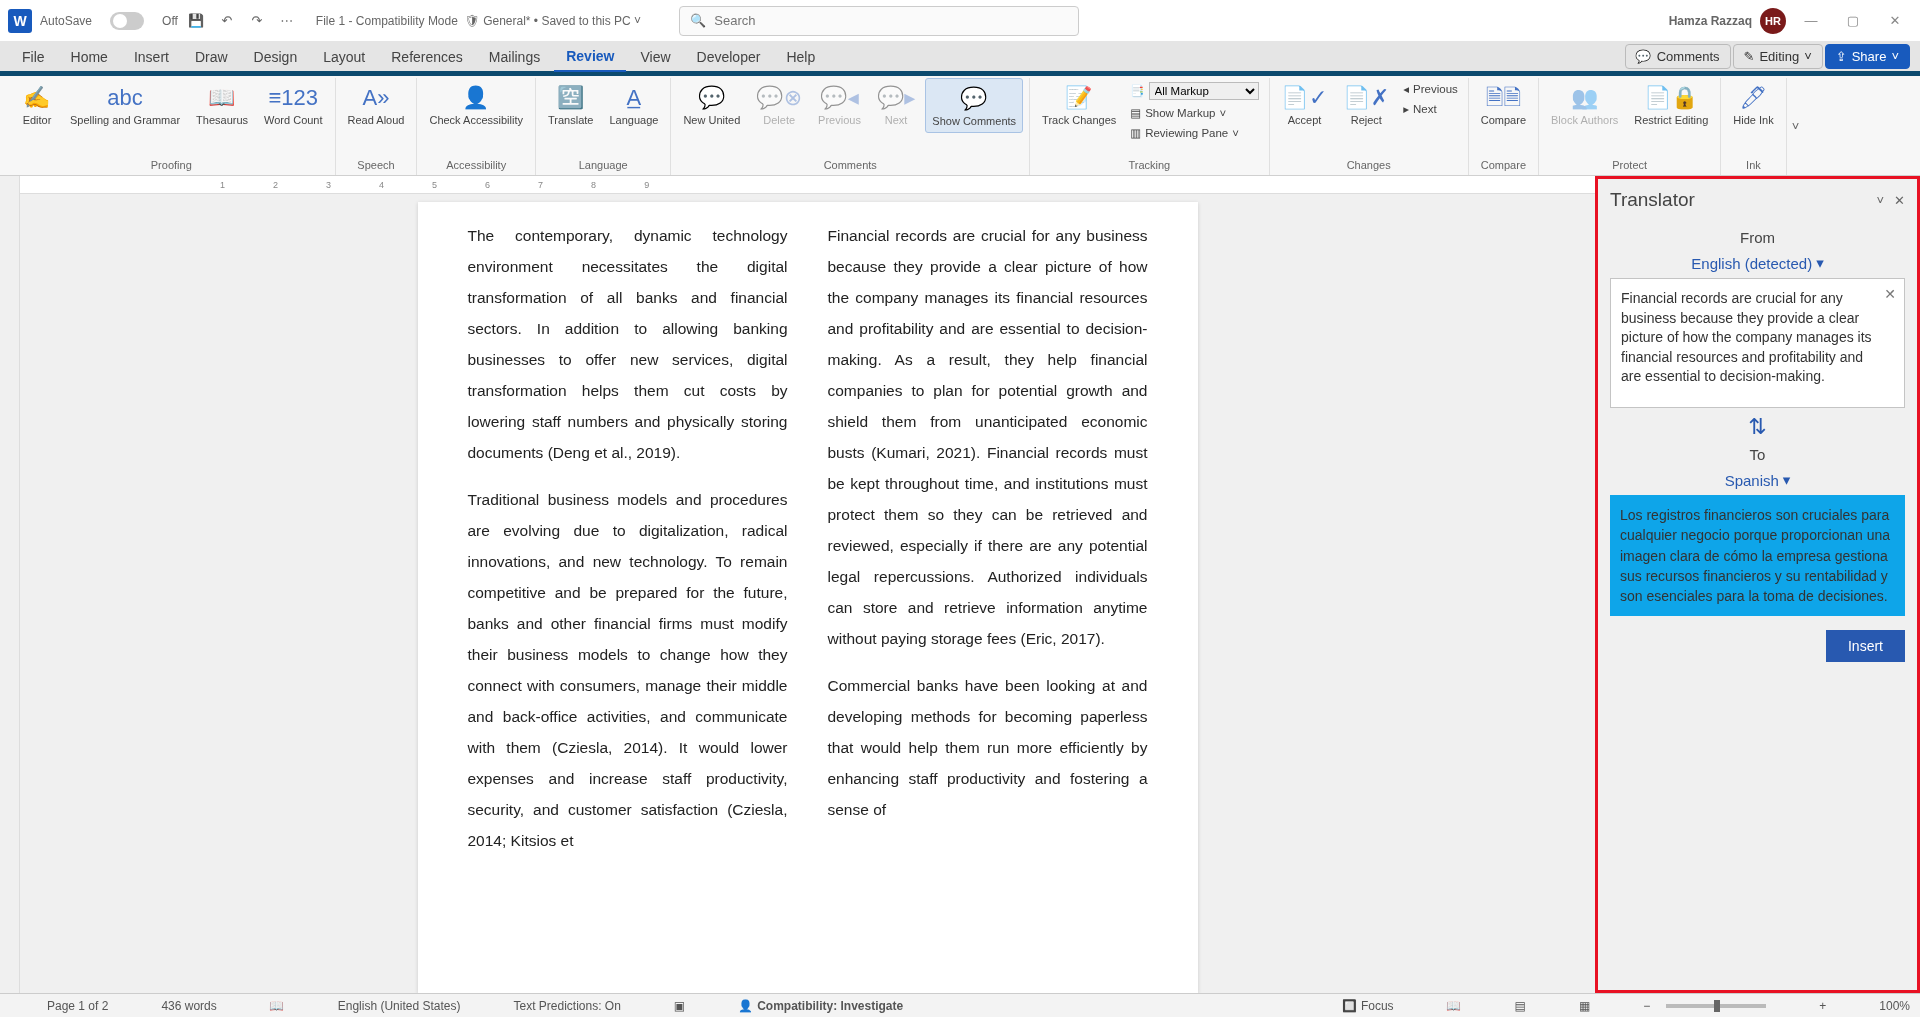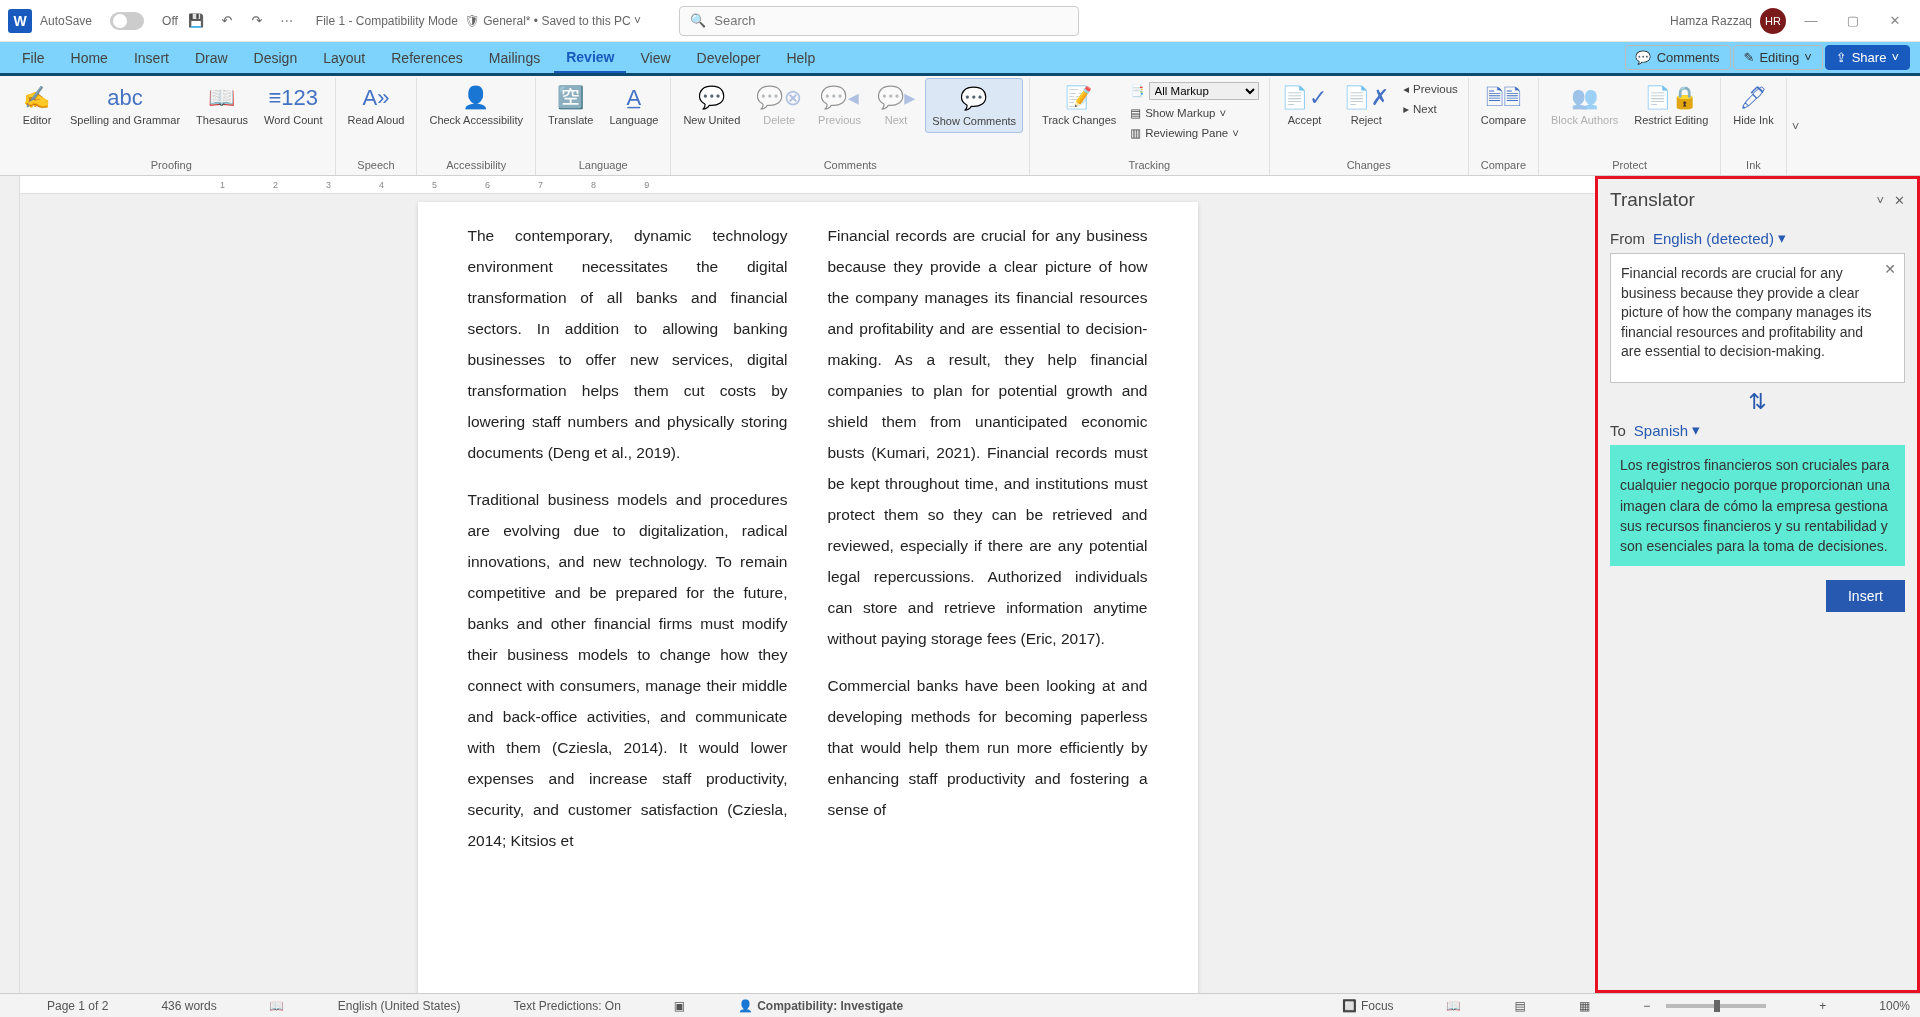--- a/index.html
+++ b/index.html
@@ -8,25 +8,25 @@
 .titlebar { display: flex; align-items: center; height: 42px; padding: 0 8px; background: #fff; border-bottom: 1px solid #e5e5e5; gap: 8px; }
 .word-icon { width: 24px; height: 24px; background: #185abd; color: #fff; display: flex; align-items: center; justify-content: center; font-weight: bold; border-radius: 3px; font-size: 14px; }
 .autosave { display: flex; align-items: center; gap: 18px; font-size: 12px; color: #666; }
 .autosave-toggle { width: 34px; height: 18px; background: #ccc; border-radius: 9px; position: relative; }
 .autosave-toggle::after { content: ""; width: 14px; height: 14px; background: #fff; border-radius: 50%; position: absolute; top: 2px; left: 3px; }
 .qat-btn { width: 22px; height: 22px; display: flex; align-items: center; justify-content: center; color: #666; cursor: pointer; }
 .doc-title { font-size: 12px; color: #666; margin-left: 10px; }
 .searchbox { flex: 0 0 400px; margin-left: 30px; display: flex; align-items: center; height: 30px; border: 1px solid #ccc; border-radius: 4px; padding: 0 10px; background: #fafafa; }
 .searchbox input { border: none; outline: none; background: transparent; margin-left: 8px; font-size: 13px; flex: 1; }
 .title-spacer { flex: 1; }
-.user-area { display: flex; align-items: center; gap: 8px; font-size: 12px; color: #666; }
+.user-area { display: flex; align-items: center; gap: 8px; font-size: 12px; color: #666; font-weight: bold; }
 .avatar { width: 26px; height: 26px; background: #7a1a1a; color: #fff; border-radius: 50%; display: flex; align-items: center; justify-content: center; font-size: 11px; }
 .win-btn { width: 34px; height: 28px; display: flex; align-items: center; justify-content: center; color: #888; }
 
-.tabs { display: flex; align-items: center; height: 34px; padding: 0 10px; background: #7dd3fc; border-bottom: 3px solid #0c4a6e; gap: 2px; }
+.tabs { display: flex; align-items: center; height: 34px; padding: 0 10px; background: #e5e5e5; border-bottom: 5px solid #0c4a6e; gap: 2px; }
 .tab-item { padding: 6px 12px; font-size: 14px; color: #444; cursor: pointer; }
 .tab-item.active { color: #185abd; border-bottom: 2px solid #185abd; font-weight: 600; }
 .tabs-spacer { flex: 1; }
 .tab-right-btn { display: flex; align-items: center; gap: 5px; border: 1px solid #bbb; border-radius: 4px; padding: 4px 10px; font-size: 13px; cursor: pointer; }
 .share-btn { background: #185abd; color: #fff; border-color: #185abd; }
 
 .ribbon { display: flex; height: 100px; background: #f7f7f7; border-bottom: 1px solid #d0d0d0; padding: 2px 0 0 8px; }
 .ribbon-group { display: flex; flex-direction: column; align-items: center; border-right: 1px solid #e0e0e0; padding: 0 6px; }
 .ribbon-group-items { display: flex; align-items: flex-start; flex: 1; gap: 4px; }
 .ribbon-btn { display: flex; flex-direction: column; align-items: center; justify-content: flex-start; padding: 4px 6px; font-size: 11px; color: #444; text-align: center; cursor: pointer; min-width: 46px; line-height: 1.2; }
@@ -50,27 +50,27 @@
 
 .translator-pane { width: 325px; background: #f0f0f0; border: 3px solid #e81123; display: flex; flex-direction: column; }
 .pane-header { display: flex; align-items: center; justify-content: space-between; padding: 10px 12px 6px; }
 .pane-title { font-size: 19px; color: #444; }
 .pane-hdr-icons { display: flex; gap: 10px; color: #666; font-size: 13px; }
 .pane-tabs { display: flex; gap: 18px; padding: 6px 14px 0; border-bottom: 1px solid #ccc; }
 .pane-tab { font-size: 14px; color: #666; padding-bottom: 6px; cursor: pointer; }
 .pane-tab.active { color: #222; border-bottom: 2px solid #4472c4; }
 .pane-gear { margin-left: auto; font-size: 14px; color: #666; cursor: pointer; }
 .pane-body { padding: 12px; flex: 1; display: flex; flex-direction: column; }
-.lang-row { display: flex; align-items: center; gap: 8px; font-size: 15px; margin-bottom: 6px; }
+.lang-row { display: flex; align-items: center; gap: 8px; font-size: 15px; margin-bottom: 6px; flex-direction: column; }
 .lang-label { color: #444; }
 .lang-sel { color: #2859b0; cursor: pointer; display: flex; align-items: center; gap: 4px; }
 .src-box { background: #fff; border: 1px solid #c4c4c4; padding: 10px 28px 10px 10px; font-size: 14px; color: #333; line-height: 1.4; position: relative; min-height: 130px; }
 .src-close { position: absolute; top: 6px; right: 8px; color: #777; cursor: pointer; }
 .swap-icon { display: flex; justify-content: center; font-size: 22px; color: #2859b0; padding: 6px 0; cursor: pointer; }
-.tgt-box { background: #5eead4; padding: 10px; font-size: 14px; color: #333; line-height: 1.45; min-height: 120px; }
+.tgt-box { background: #0ea5e9; padding: 10px; font-size: 14px; color: #333; line-height: 1.45; min-height: 120px; }
 .insert-row { display: flex; justify-content: flex-end; margin-top: 14px; }
 .insert-btn { background: #2859b0; color: #fff; border: none; padding: 8px 22px; font-size: 14px; cursor: pointer; }
 
 .statusbar { height: 24px; background: #f3f3f3; border-top: 1px solid #ccc; display: flex; align-items: center; font-size: 12px; color: #555; padding: 0 10px; gap: 16px; }
 .statusbar .spacer { flex: 1; }
 .sb-item { display: flex; align-items: center; gap: 4px; cursor: pointer; margin-left: 37px; }
 .zoom-slider { width: 100px; height: 4px; background: #bbb; position: relative; }
 .zoom-slider::after { content: ""; width: 6px; height: 12px; background: #666; position: absolute; top: -4px; left: 48%; }
 </style>
 </head>

